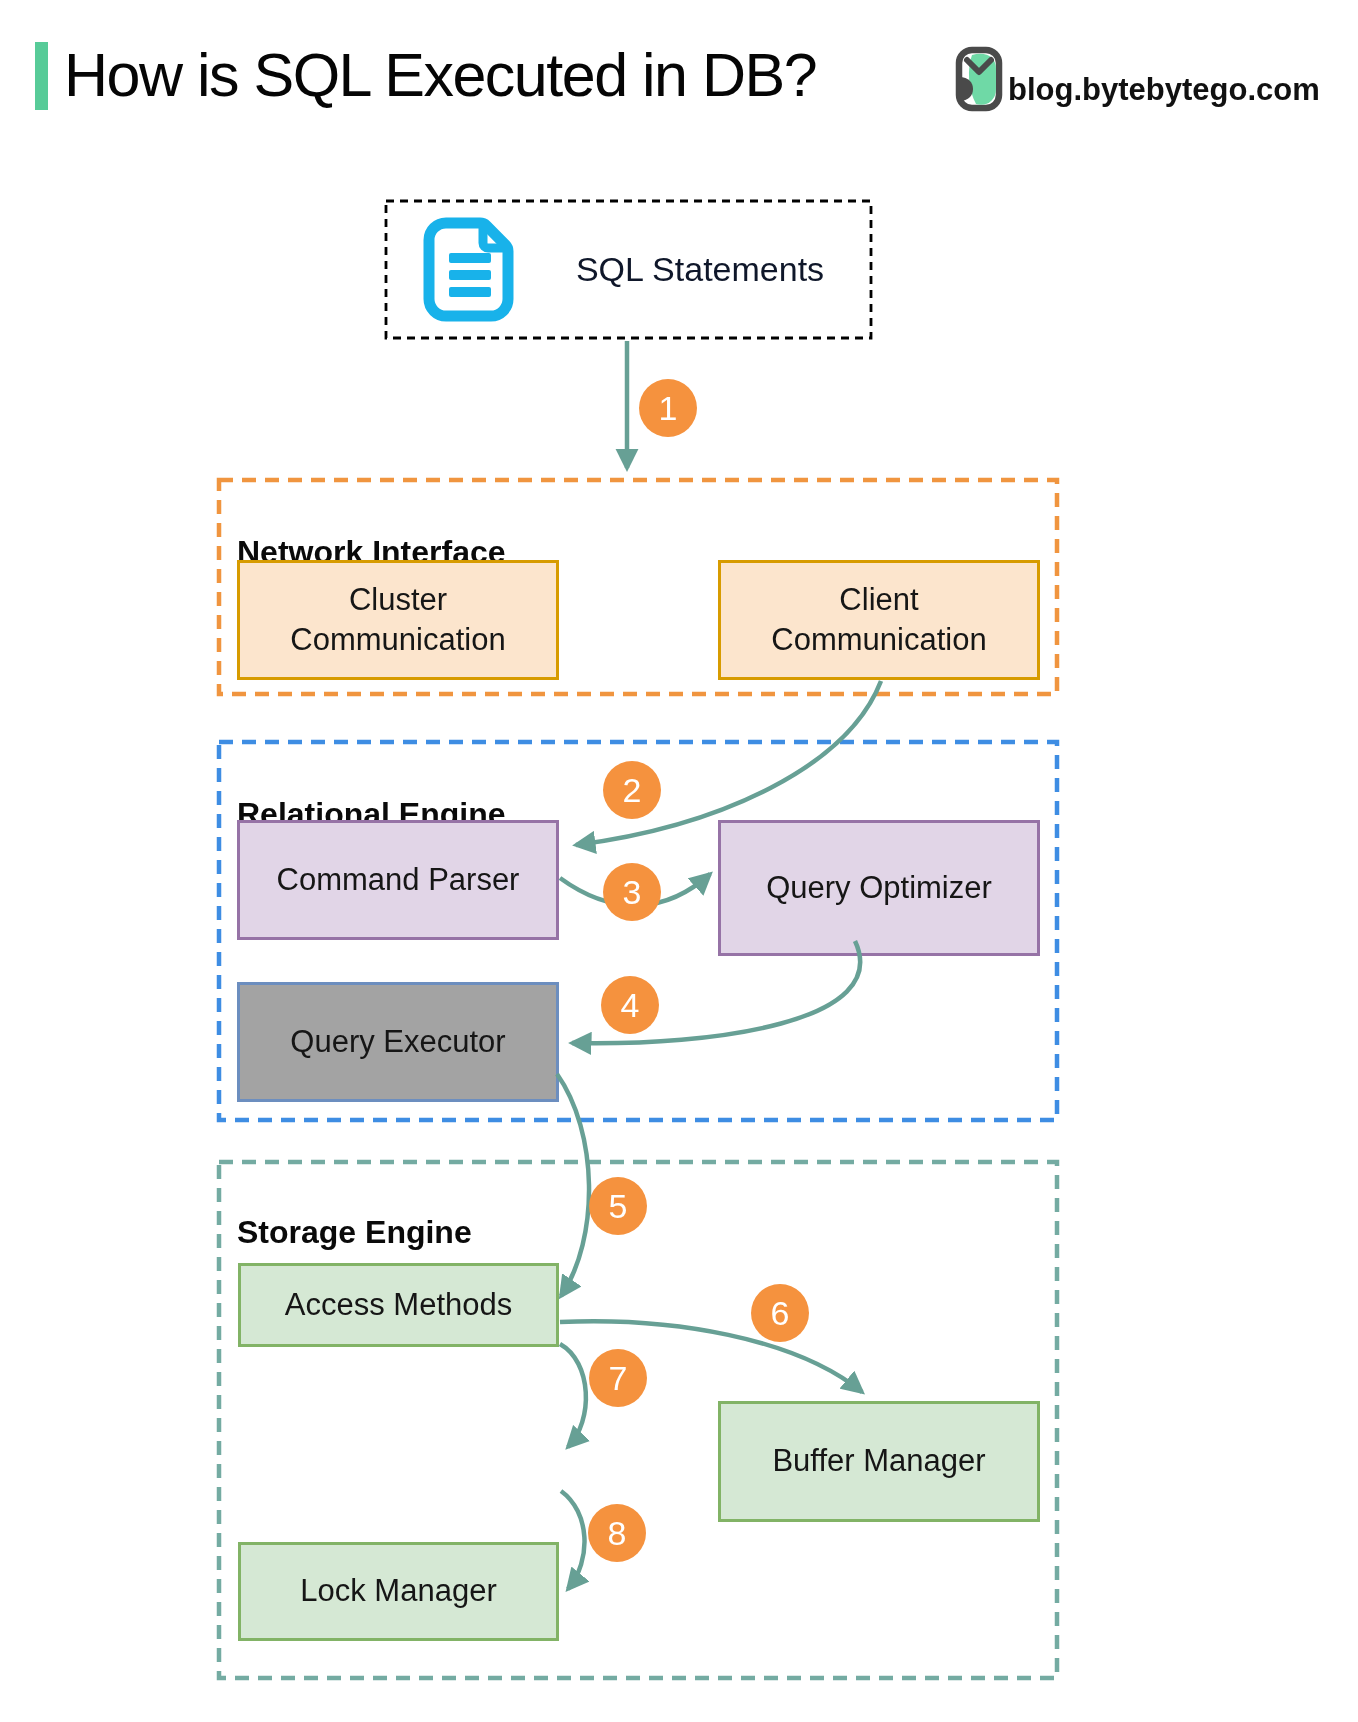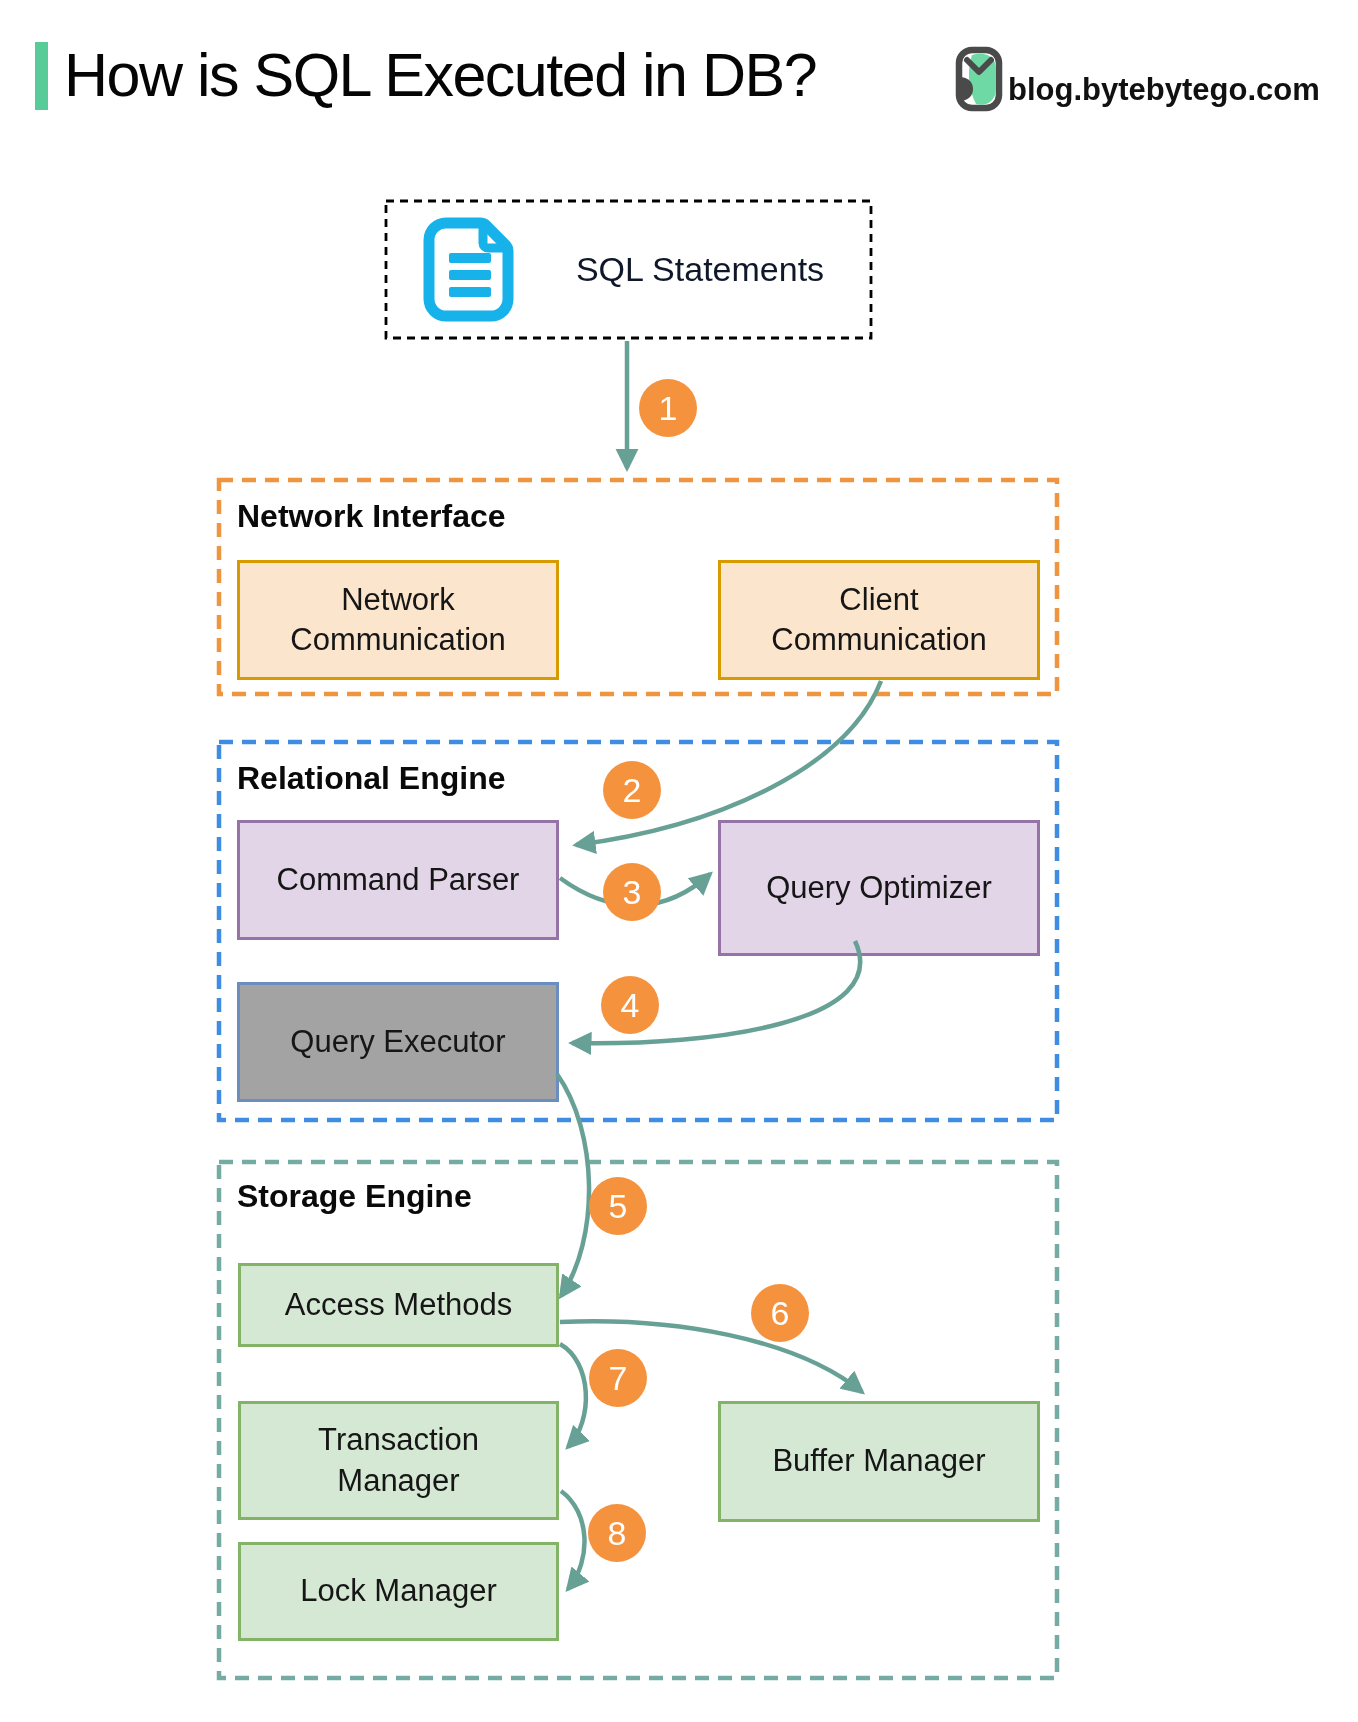--- a/index.html
+++ b/index.html
@@ -19,21 +19,21 @@
   .node {
     position:absolute; box-sizing:border-box; display:flex; align-items:center; justify-content:center;
     text-align:center; font-size:31px; color:#161616; line-height:1.3; padding:0 34px;
   }
   .node-orange { background:#FCE5CD; border:3px solid #D79B00; }
   .node-purple { background:#E1D5E7; border:3px solid #9673A6; }
   .node-blue   { background:#a3a3a3; border:3px solid #6C8EBF; }
   .node-green  { background:#D5E8D4; border:3px solid #82B366; }
 
   .section-label {
-    position:absolute; font-weight:bold; font-size:32px; color:#0a0a0a; white-space:nowrap;
+    position:absolute; font-weight:bold; font-size:32px; color:#0a0a0a; white-space:nowrap;margin-top:36px;
   }
   .sql-label {
     position:absolute; left:545px; top:202px; width:310px; height:134px;
     display:flex; align-items:center; justify-content:center; font-size:34px; color:#0f172a;
   }
   .doc-icon { position:absolute; left:422px; top:216px; }
   .overlay { position:absolute; left:0; top:0; z-index:4; pointer-events:none; }
   .step {
     position:absolute; width:58px; height:58px; border-radius:50%; background:#F5923E;
     color:#ffffff; font-size:34px; display:flex; align-items:center; justify-content:center;
@@ -66,29 +66,28 @@
       <rect x="27" y="54" width="42" height="10" rx="2" fill="#18B2EA"></rect>
       <rect x="27" y="71" width="42" height="10" rx="2" fill="#18B2EA"></rect>
     </svg>
   </div>
   <div class="sql-label">SQL Statements</div>
 
   <div class="section-label" style="left:237px; top:498px;">Network Interface</div>
   <div class="section-label" style="left:237px; top:760px;">Relational Engine</div>
   <div class="section-label" style="left:237px; top:1178px;">Storage Engine</div>
 
-  <div class="node node-orange" style="left:237px; top:560px; width:322px; height:120px;">Network Communication</div>
+  <div class="node node-orange" style="left:237px; top:560px; width:322px; height:120px;">Cluster Communication</div>
   <div class="node node-orange" style="left:718px; top:560px; width:322px; height:120px;">Client Communication</div>
 
   <div class="node node-purple" style="left:237px; top:820px; width:322px; height:120px;">Command Parser</div>
   <div class="node node-purple" style="left:718px; top:820px; width:322px; height:136px;">Query Optimizer</div>
   <div class="node node-blue" style="left:237px; top:982px; width:322px; height:120px;">Query Executor</div>
 
   <div class="node node-green" style="left:238px; top:1263px; width:321px; height:84px;">Access Methods</div>
-  <div class="node node-green" style="left:238px; top:1401px; width:321px; height:119px;">Transaction Manager</div>
   <div class="node node-green" style="left:718px; top:1401px; width:322px; height:121px;">Buffer Manager</div>
   <div class="node node-green" style="left:238px; top:1542px; width:321px; height:99px;">Lock Manager</div>
 
   <svg class="overlay" width="1358" height="1722" viewBox="0 0 1358 1722">
     <defs>
       <marker id="ah" viewBox="0 0 6 6" refX="5" refY="3" markerUnits="strokeWidth" markerWidth="5.2" markerHeight="5.2" orient="auto">
         <path d="M0,0 L6,3 L0,6 Z" fill="#67A095"></path>
       </marker>
     </defs>
 

